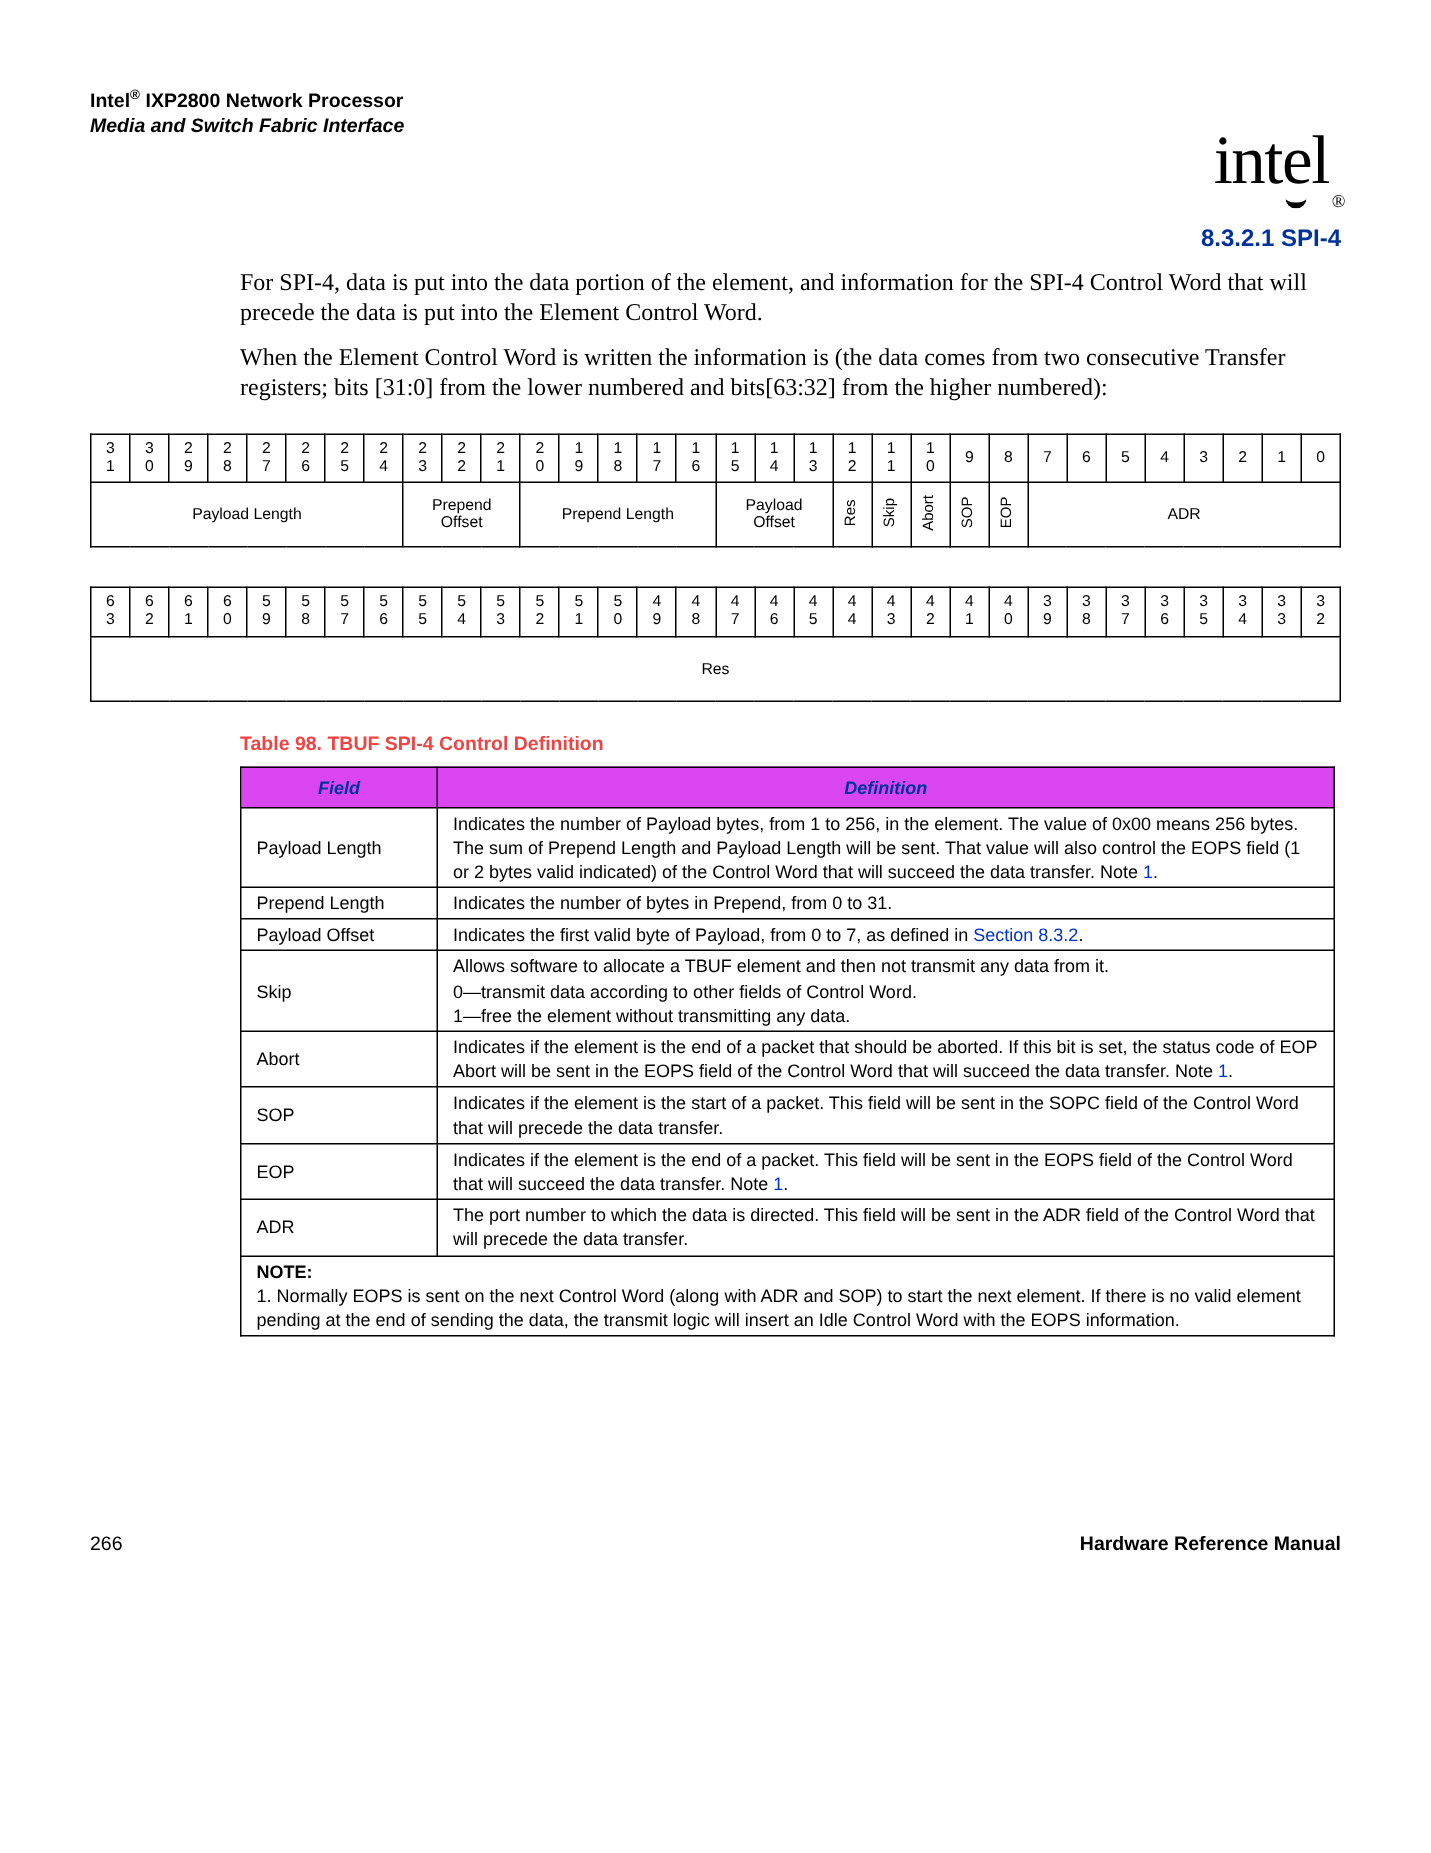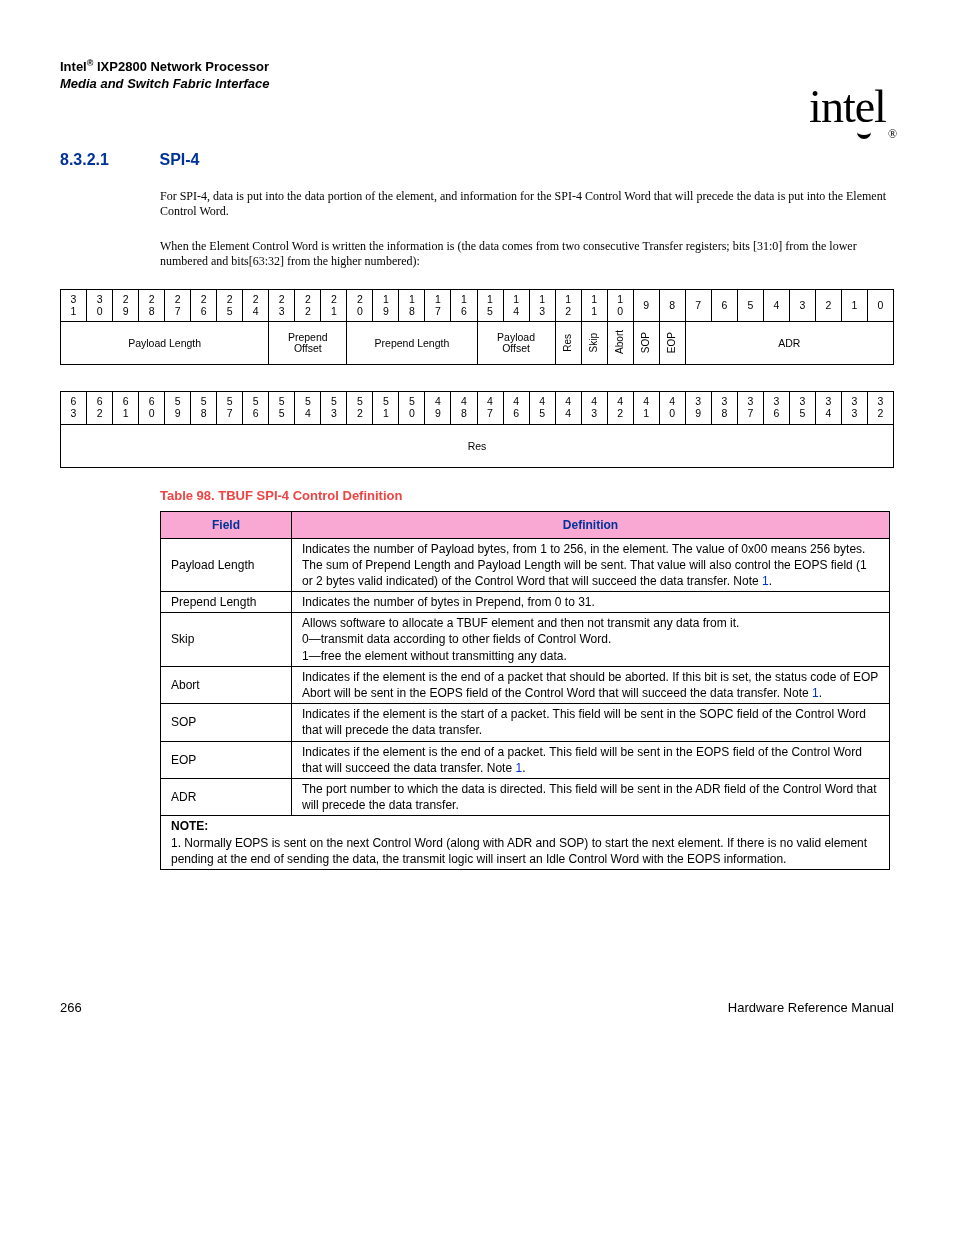--- a/index.html
+++ b/index.html
@@ -41,30 +41,31 @@
     vertical-align: sub;
     position: relative;
     top: 6px;
     left: 2px;
   }
   .section-heading {
     margin-top: 60px;
     font-weight: bold;
     font-size: 16px;
     color: #003399;
+    text-align: right;
   }
   .section-heading .num {
     display: inline-block;
     width: 95px;
   }
   .body-text {
     font-family: "Times New Roman", serif;
-    font-size: 12px;
+    font-size: 16px;
     margin-left: 100px;
-    margin-top: 20px;
+    margin-top: 10px;
     line-height: 1.25;
   }
   .bit-table {
     margin-top: 20px;
     border-collapse: collapse;
     width: 100%;
     table-layout: fixed;
     font-size: 10.5px;
   }
   .bit-table td {
@@ -103,38 +104,39 @@
     margin-top: 8px;
     width: 730px;
     font-size: 12px;
   }
   .def-table th {
     border: 1px solid #000;
     color: #003399;
     font-weight: bold;
     padding: 6px 10px;
     text-align: center;
-    background: #f9a8d4;
+    background: #d946ef;
+    font-style: italic;
   }
   .def-table td {
     border: 1px solid #000;
     padding: 2px 10px;
     vertical-align: middle;
     line-height: 1.35;
   }
   .def-table .field-col { width: 110px; }
   .note-cell { padding: 6px 10px; }
   .note-cell b { font-weight: bold; }
   .footer {
     margin-top: 130px;
     font-size: 13px;
     display: flex;
     justify-content: space-between;
   }
-  .footer .right { font-weight: normal; text-align: right; }
+  .footer .right { font-weight: bold; text-align: right; }
 </style>
 </head>
 <body>
 
 <div class="page">
 
   <div>
     <div class="header-line1">
       <span>Intel</span><sup>®</sup><span> IXP2800 Network Processor</span>
     </div>
@@ -259,20 +261,24 @@
     <tbody id="def-body">
         <tr>
           <td class="field-col">Payload Length</td>
           <td>Indicates the number of Payload bytes, from 1 to 256, in the element. The value of 0x00 means 256 bytes. The sum of Prepend Length and Payload Length will be sent. That value will also control the EOPS field (1 or 2 bytes valid indicated) of the Control Word that will succeed the data transfer. Note <span class="link">1</span>.</td>
         </tr>
         <tr>
           <td class="field-col">Prepend Length</td>
           <td>Indicates the number of bytes in Prepend, from 0 to 31.</td>
         </tr>
         <tr>
+          <td class="field-col">Payload Offset</td>
+          <td>Indicates the first valid byte of Payload, from 0 to 7, as defined in <span class="link">Section 8.3.2</span>.</td>
+        </tr>
+        <tr>
           <td class="field-col">Skip</td>
           <td>Allows software to allocate a TBUF element and then not transmit any data from it.<br>0—transmit data according to other fields of Control Word.<br>1—free the element without transmitting any data.</td>
         </tr>
         <tr>
           <td class="field-col">Abort</td>
           <td>Indicates if the element is the end of a packet that should be aborted. If this bit is set, the status code of EOP Abort will be sent in the EOPS field of the Control Word that will succeed the data transfer. Note <span class="link">1</span>.</td>
         </tr>
         <tr>
           <td class="field-col">SOP</td>
           <td>Indicates if the element is the start of a packet. This field will be sent in the SOPC field of the Control Word that will precede the data transfer.</td>

